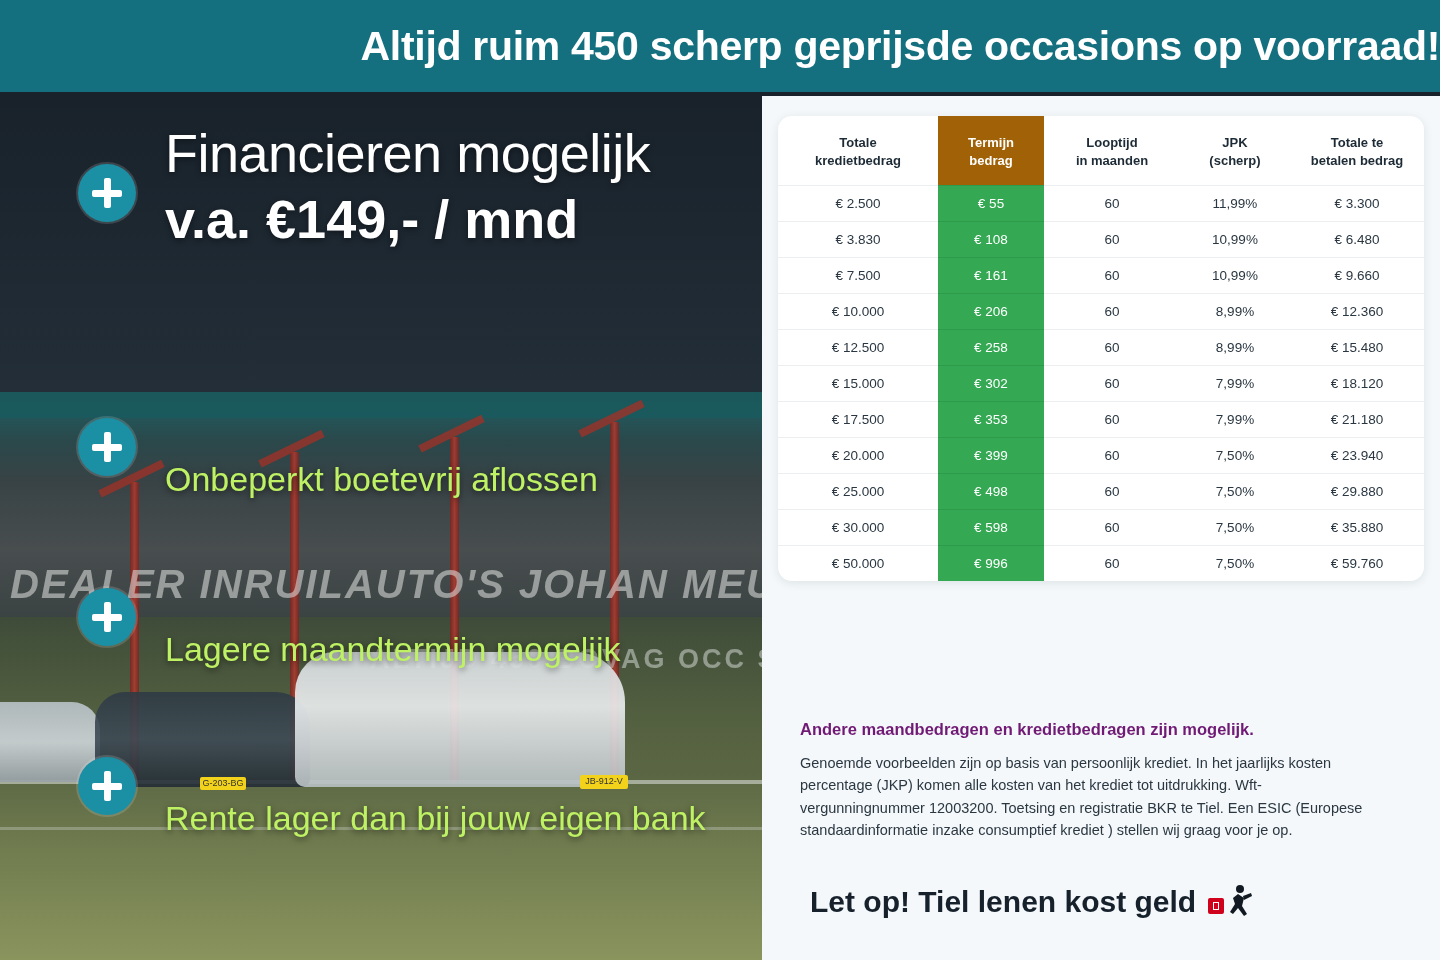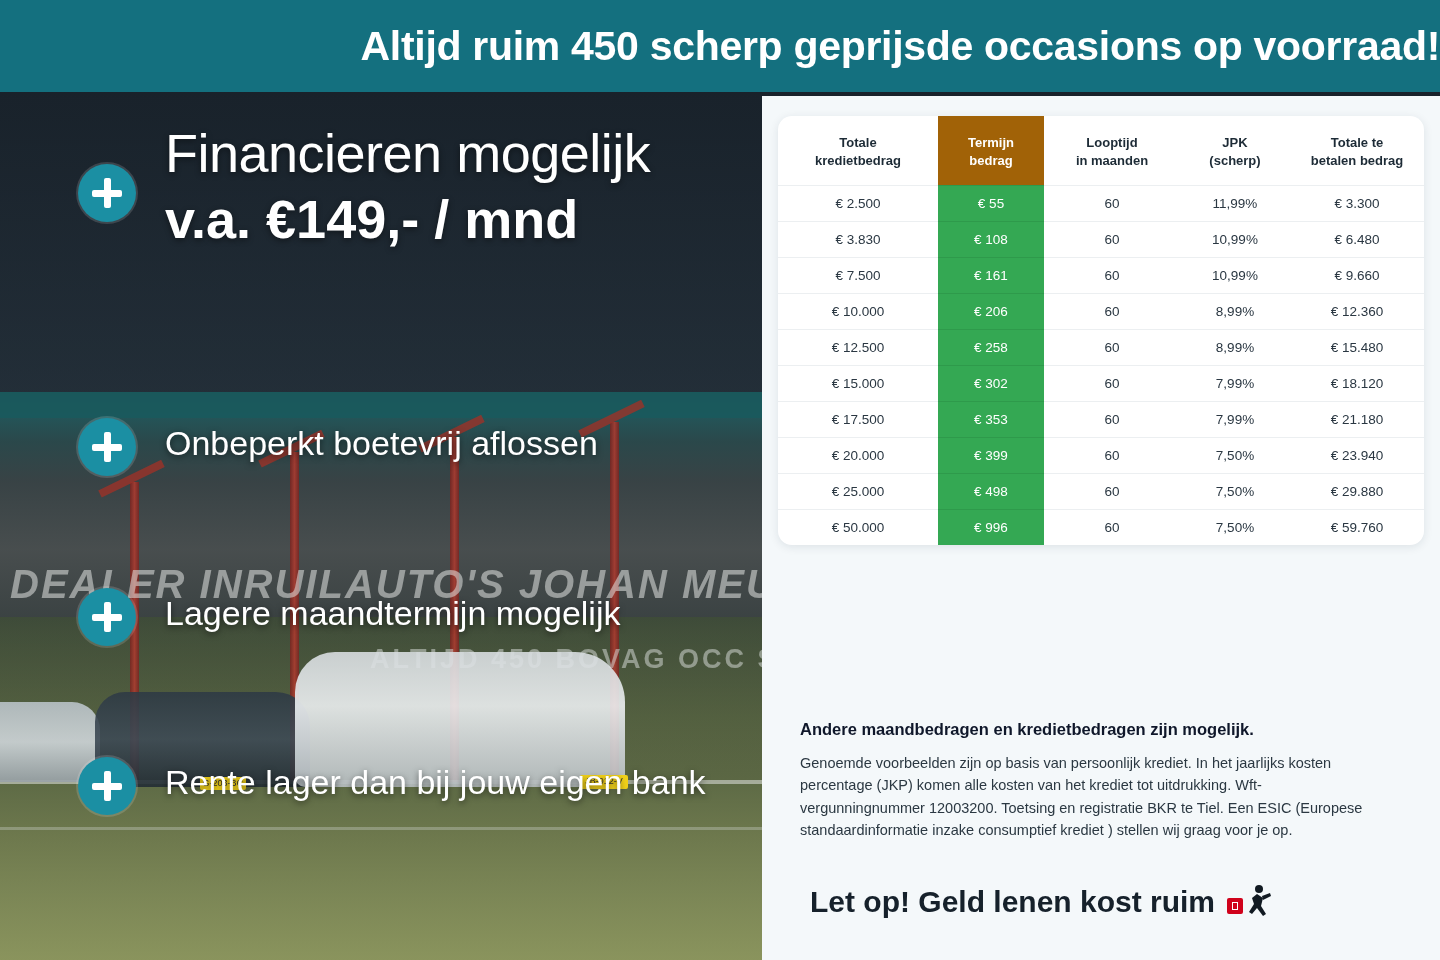--- a/index.html
+++ b/index.html
@@ -194,24 +194,25 @@
     color: #ffffff;
     font-size: 54px;
     line-height: 1.15;
     text-shadow: 0 2px 6px rgba(0,0,0,0.45);
   }
   .headline .l1 { display: block; font-weight: 400; letter-spacing: -0.5px; }
   .headline .l2 { display: block; font-weight: bold; margin-top: 4px; }
   .bullet-text {
     position: absolute;
     left: 165px;
-    color: #ffffff;
+    color: #bef264;
     font-size: 34px;
     text-shadow: 0 2px 6px rgba(0,0,0,0.55);
     white-space: nowrap;
+    margin-top: 36px;
   }
 
   
   .panel {
     position: absolute;
     left: 762px; top: 96px;
     width: 678px;
     height: 864px;
     background: #f4f8fa;
   }
@@ -256,21 +257,21 @@
   }
   .hl-cell {
     background: #34a853;
     color: #ffffff !important;
     border-top: 1px solid #2e9a4b !important;
   }
   .note-title {
     position: absolute;
     left: 38px; top: 624px;
     width: 600px;
-    color: #0f172a;
+    color: #701a75;
     font-size: 16.5px;
     font-weight: bold;
   }
   .note-body {
     position: absolute;
     left: 38px; top: 656px;
     width: 578px;
     color: #2b3842;
     font-size: 14.5px;
     line-height: 1.55;
@@ -459,35 +460,42 @@
               <td>€ 23.940</td>
             </tr>
           <tr>
               <td>€ 25.000</td>
               <td class="hl-cell">€ 498</td>
               <td>60</td>
               <td>7,50%</td>
               <td>€ 29.880</td>
             </tr>
           <tr>
+              <td>€ 30.000</td>
+              <td class="hl-cell">€ 598</td>
+              <td>60</td>
+              <td>7,50%</td>
+              <td>€ 35.880</td>
+            </tr>
+          <tr>
               <td>€ 50.000</td>
               <td class="hl-cell">€ 996</td>
               <td>60</td>
               <td>7,50%</td>
               <td>€ 59.760</td>
             </tr>
         </tbody>
       </table>
     </div>
 
     <div class="note-title">Andere maandbedragen en kredietbedragen zijn mogelijk.</div>
     <div class="note-body">Genoemde voorbeelden zijn op basis van persoonlijk krediet. In het jaarlijks kosten percentage (JKP) komen alle kosten van het krediet tot uitdrukking. Wft-vergunningnummer 12003200. Toetsing en registratie BKR te Tiel. Een ESIC (Europese standaardinformatie inzake consumptief krediet ) stellen wij graag voor je op.</div>
 
     <div class="warn">
-      <div class="warn-text">Let op! Geld lenen kost ruim</div>
+      <div class="warn-text">Let op! Tiel lenen kost geld</div>
       <div class="warn-icon">
         <div class="box"></div>
         <svg class="man" viewBox="0 0 28 38">
           <circle cx="15" cy="5" r="4" fill="#111a22"></circle>
           <path d="M13 10 L19 14 L17 22 L22 30 L19 32 L13 24 L8 30 L5 28 L10 20 L8 14 Z" fill="#111a22"></path>
           <path d="M18 12 L26 9 L27 12 L19 16 Z" fill="#111a22"></path>
         </svg>
       </div>
     </div>
 

